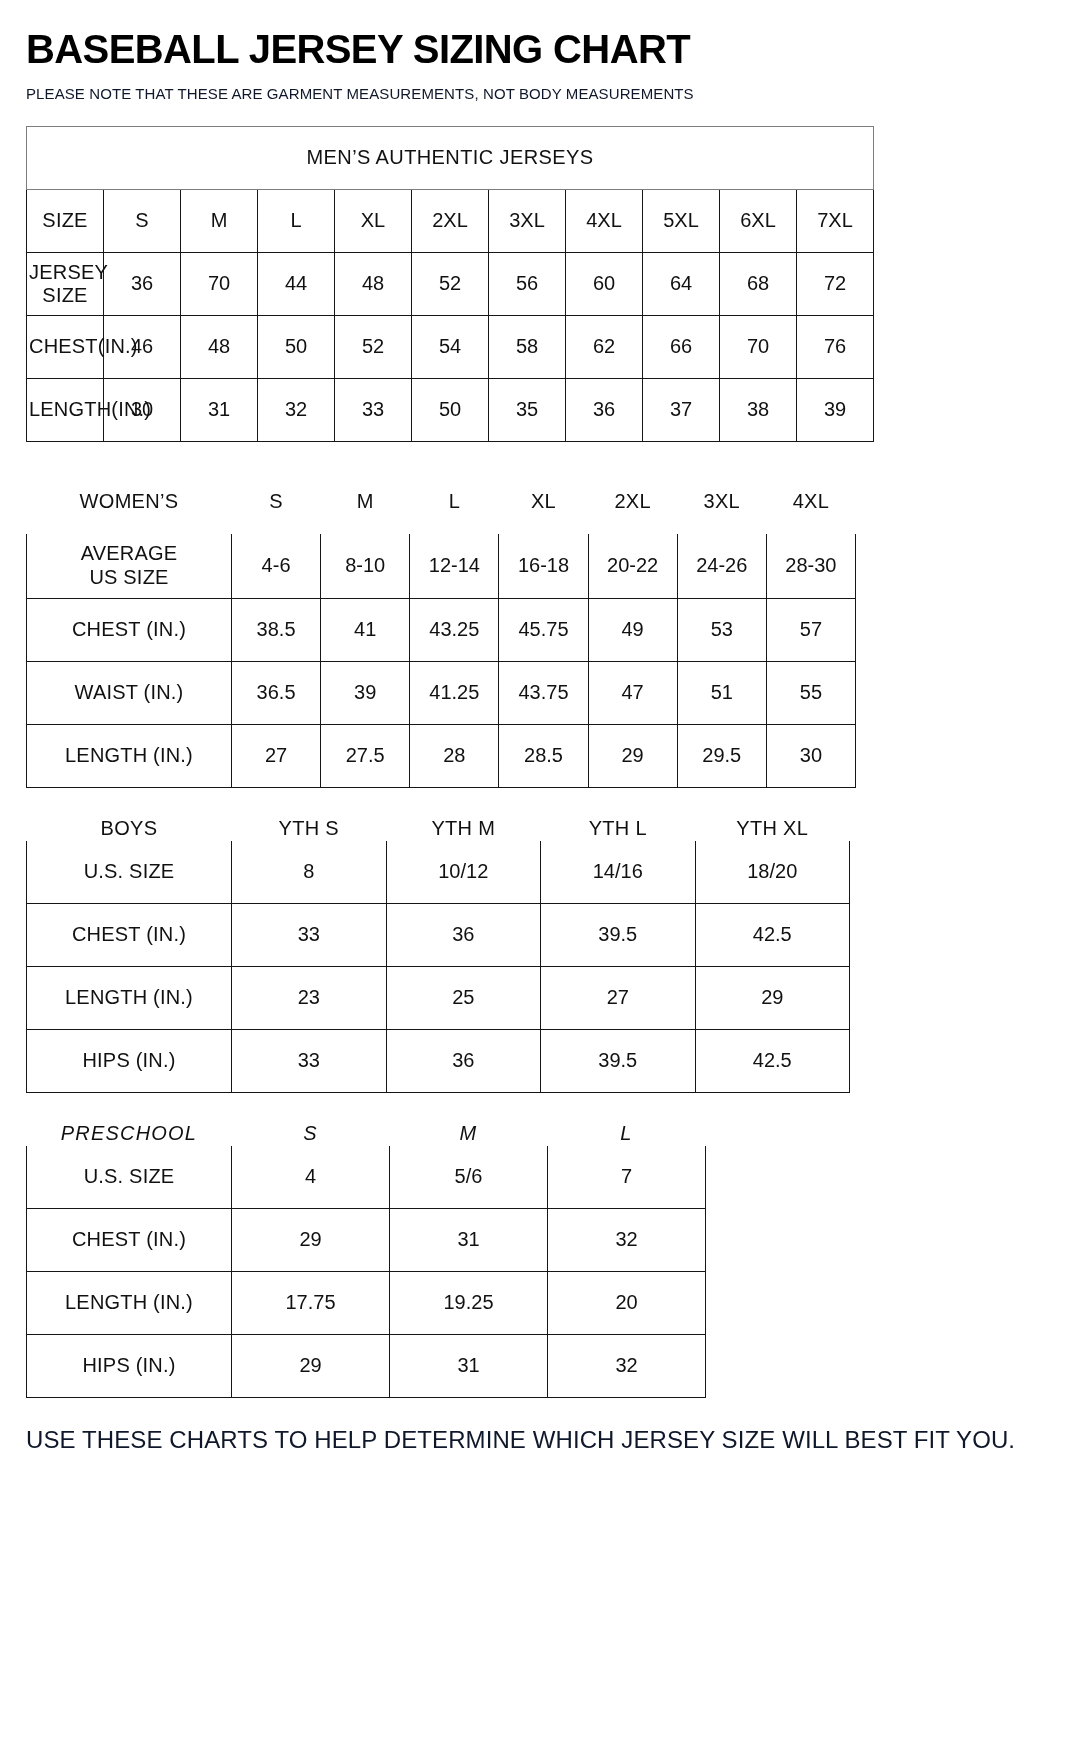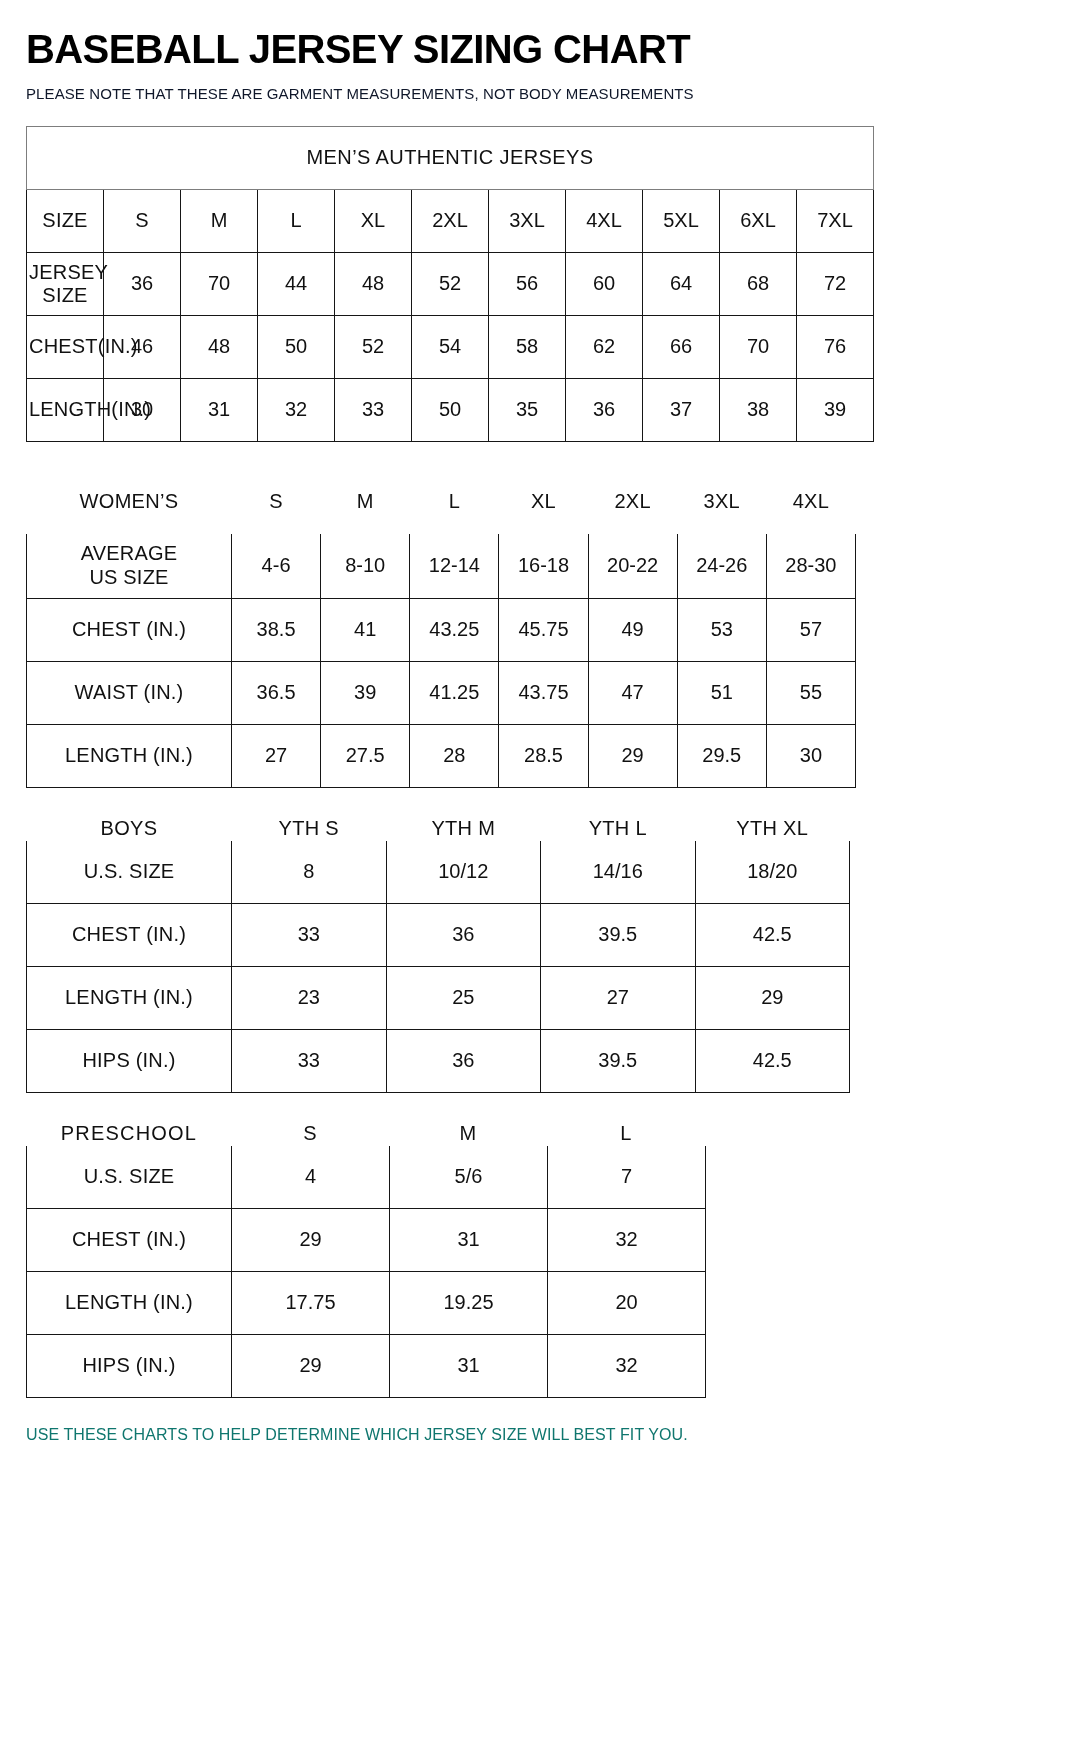--- a/index.html
+++ b/index.html
@@ -95,25 +95,25 @@
   #womens-table .hdr-cell { height: 62px; }
   .two-line { line-height: 1.18; }
 
   
   #boys-table { width: 824px; }
   #boys-table .c-label { width: 200px; }
 
   
   #preschool-table { width: 680px; }
   #preschool-table .c-label { width: 200px; }
-  #preschool-table .hdr-cell { letter-spacing: 1.2px; }
+  #preschool-table .hdr-cell { letter-spacing: 1.2px; font-style: italic; }
 
   .footer-note {
-    color: #0f766e;
-    font-size: 16px;
+    color: #0f172a;
+    font-size: 24px;
     letter-spacing: 0.1px;
     margin: 16px 0 0 0;
   }
 </style>
 </head>
 <body>
 
 <div class="page">
 
   <h1 class="main-title">BASEBALL JERSEY SIZING CHART</h1>

